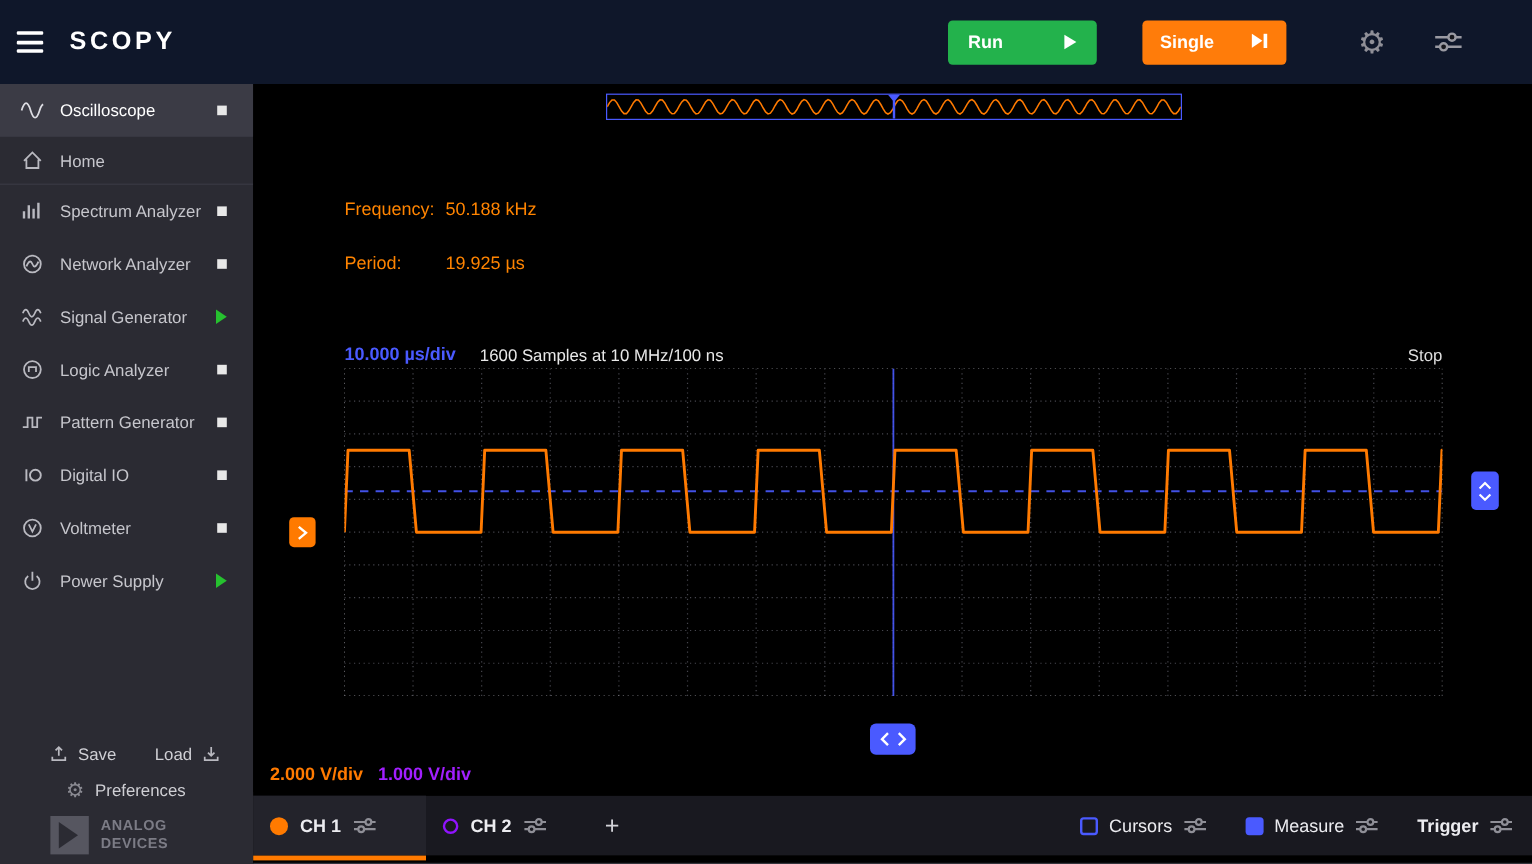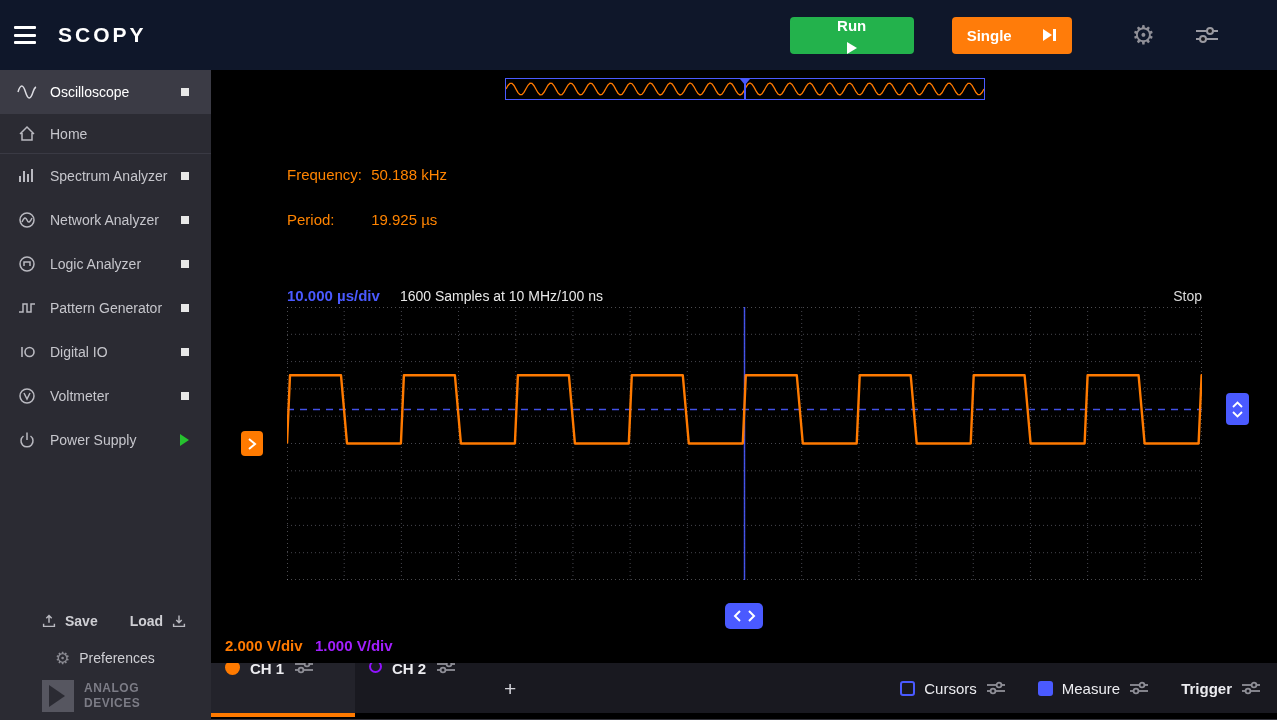--- a/index.html
+++ b/index.html
@@ -6,41 +6,41 @@
   body { background:#000; font-family:"Liberation Sans", sans-serif; }
   .app { position:relative; width:1277px; height:720px; overflow:hidden; background:#000; color:#e6e6e6; display:flex; flex-direction:column; }
 
   
   .topbar { height:70px; background:#0f172a; display:flex; align-items:center; flex:0 0 auto; }
   .topbar-left { display:flex; align-items:center; padding-left:14px; gap:18px; }
   .hamburger { width:26px; height:20px; background:none; border:none; cursor:pointer; display:flex; flex-direction:column; justify-content:space-between; padding:1px 0; }
   .hamburger span { display:block; width:22px; height:3px; background:#ffffff; border-radius:1px; }
   .logo { color:#fff; font-size:21px; font-weight:bold; letter-spacing:3px; }
   .topbar-right { margin-left:auto; display:flex; align-items:center; padding-right:58px; }
-  .run-btn { width:124px; height:37px; border:none; border-radius:4px; display:flex; align-items:center; justify-content:space-between; padding:0 17px; color:#fff; font-size:15px; font-weight:bold; cursor:pointer; margin-right:38px; font-family:inherit;flex-direction:column; }
+  .run-btn { width:124px; height:37px; border:none; border-radius:4px; display:flex; align-items:center; justify-content:space-between; padding:0 17px; color:#fff; font-size:15px; font-weight:bold; cursor:pointer; margin-right:38px; font-family:inherit; }
   .single-btn { width:120px; height:37px; border:none; border-radius:4px; display:flex; align-items:center; justify-content:space-between; padding:0 15px; color:#fff; font-size:15px; font-weight:bold; cursor:pointer; margin-right:60px; font-family:inherit; }
   .tri { width:0; height:0; border-top:6px solid transparent; border-bottom:6px solid transparent; border-left:10px solid #fff; }
   .gear-btn { background:none; border:none; color:#8f8f97; font-size:26px; line-height:1; cursor:pointer; margin-right:40px; }
   .icon-btn { background:none; border:none; cursor:pointer; padding:0; display:flex; align-items:center; }
 
   
   .content { display:flex; flex:1 1 auto; height:650px; }
   .sidebar { width:211px; background:#2b2b33; display:flex; flex-direction:column; flex:0 0 auto; }
   .right-col { width:1066px; display:flex; flex-direction:column; }
 
   
   .si { height:44px; display:flex; align-items:center; padding:0 22px 0 16px; gap:12px; cursor:pointer; color:#c6c6cc; font-size:14px; }
   .si.home { height:40px; border-bottom:1px solid #3a3a44; }
   .si.active { background:#3b3b45; color:#ffffff; }
   .si-icon { width:22px; display:flex; justify-content:center; flex:0 0 auto; }
   .si-label { flex:1 1 auto; white-space:nowrap; }
   .stop-sq { width:8px; height:8px; background:#e8e8e8; flex:0 0 auto; }
   .play-tri { width:0; height:0; border-top:6px solid transparent; border-bottom:6px solid transparent; border-left:9px solid #26c12f; flex:0 0 auto; }
   .side-bottom { margin-top:auto; padding-bottom:6px; }
-  .save-load { display:flex; align-items:flex-start; padding-left:40px; height:32px; gap:8px; color:#cfcfd4; font-size:14px;font-weight:bold; }
+  .save-load { display:flex; align-items:center; padding-left:40px; height:32px; gap:8px; color:#cfcfd4; font-size:14px; }
   .save-load .grp { display:flex; align-items:center; gap:7px; cursor:pointer; }
   .save-load .grp + .grp { margin-left:24px; }
   .prefs { display:flex; align-items:center; padding-left:55px; height:28px; gap:9px; color:#cfcfd4; font-size:14px; cursor:pointer; }
   .prefs .g { font-size:17px; color:#8a8a92; }
   .brand { display:flex; align-items:center; gap:8px; padding:6px 0 0 40px; }
   .brand-text { color:#7c7c86; font-weight:bold; font-size:12px; line-height:15px; letter-spacing:0.5px; }
 
   
   .main { position:relative; width:1066px; height:593px; background:#000; flex:0 0 auto; }
   .preview { position:absolute; left:294px; top:8px; width:480px; height:22px; border:1px solid #4a5aff; cursor:ew-resize; }
@@ -55,21 +55,21 @@
   .handle { position:absolute; display:flex; align-items:center; justify-content:center; border:none; cursor:pointer; }
   .h-left { left:30px; top:361px; width:22px; height:25px; background:#ff7a00; border-radius:4px; }
   .h-right { left:1015px; top:323px; width:23px; height:32px; background:#4a5aff; border-radius:4px; flex-direction:column; gap:3px; cursor:ns-resize; }
   .h-bottom { left:514px; top:533px; width:38px; height:26px; background:#4a5aff; border-radius:5px; gap:5px; cursor:ew-resize; }
   .vdiv { position:absolute; top:567px; font-size:15px; font-weight:bold; white-space:nowrap; }
   .vdiv.ch1 { left:14px; color:#ff7a00; }
   .vdiv.ch2 { left:104px; color:#a21fff; }
 
   
   .bottombar { height:50px; background:#191920; display:flex; align-items:center; flex:0 0 auto; }
-  .ch-cell { height:56px; display:flex; gap:10px; padding:0 14px; cursor:pointer; }
+  .ch-cell { height:56px; display:flex; align-items:center; gap:10px; padding:0 14px; cursor:pointer; }
   .ch-cell.ch1 { background:#23232b; width:144px; }
   .ch-cell.ch2 { width:135px; }
   .dot-filled { width:15px; height:15px; border-radius:50%; flex:0 0 auto; }
   .dot-ring { width:13px; height:13px; border-radius:50%; border:2px solid #9013fe; flex:0 0 auto; }
   .ch-label { color:#ececf0; font-size:15px; font-weight:bold; white-space:nowrap; }
   .plus-btn { background:none; border:none; color:#d2d2d8; font-size:21px; cursor:pointer; margin-left:14px; line-height:1; }
   .bb-right { margin-left:auto; display:flex; align-items:center; gap:10px; padding-right:16px; }
   .bb-group { display:flex; align-items:center; gap:9px; }
   .bb-group + .bb-group { margin-left:22px; }
   .cb { width:15px; height:15px; border-radius:3px; flex:0 0 auto; cursor:pointer; }
@@ -151,20 +151,30 @@
       </div>
       <div class="si">
         <span class="si-icon">
           <svg width="20" height="20" viewBox="0 0 20 20" fill="none" stroke="#b9b9c0" stroke-width="1.5">
               <circle cx="10" cy="10" r="7"></circle>
               <path d="M5 12 Q8 5 10 10 T15 8"></path>
             </svg>
         </span>
         <span class="si-label">Network Analyzer</span>
         <span class="stop-sq"></span>
+      </div>
+      <div class="si">
+        <span class="si-icon">
+          <svg width="20" height="20" viewBox="0 0 20 20" fill="none" stroke="#b9b9c0" stroke-width="1.4">
+              <path d="M2 7 Q4.5 1 7 7 T12 7 T17 7"></path>
+              <path d="M2 14 Q4.5 8 7 14 T12 14 T17 14"></path>
+            </svg>
+        </span>
+        <span class="si-label">Signal Generator</span>
+        <span class="play-tri"></span>
       </div>
       <div class="si">
         <span class="si-icon">
           <svg width="20" height="20" viewBox="0 0 20 20" fill="none" stroke="#b9b9c0" stroke-width="1.5">
               <circle cx="10" cy="10" r="7"></circle>
               <path d="M7 12 V8 H13 V12"></path>
             </svg>
         </span>
         <span class="si-label">Logic Analyzer</span>
         <span class="stop-sq"></span>

